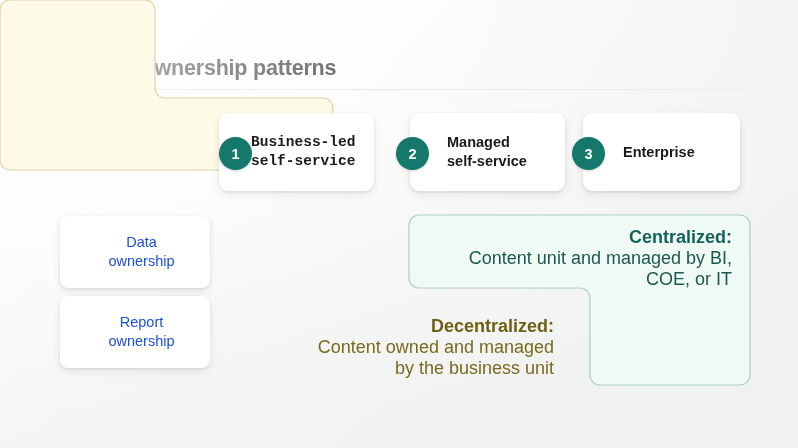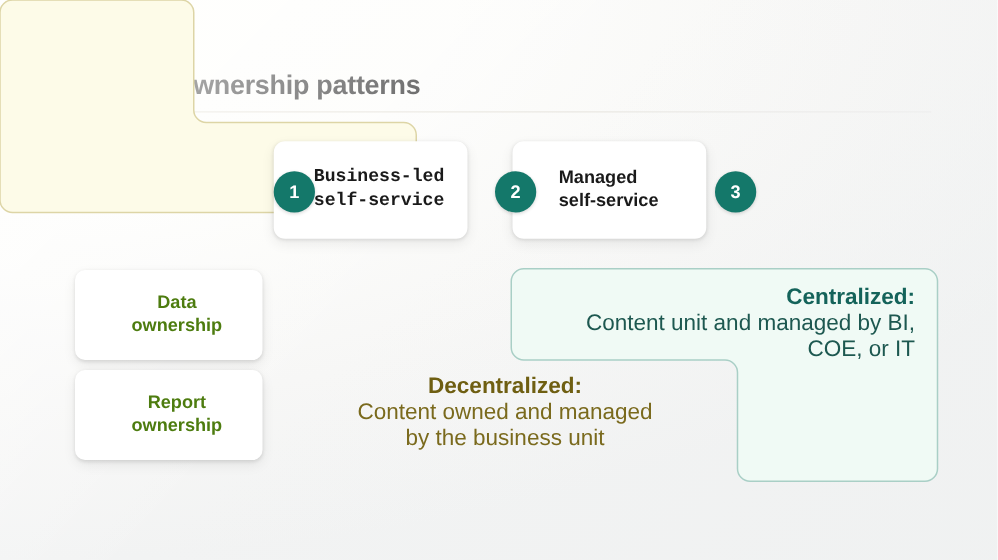--- a/index.html
+++ b/index.html
@@ -105,24 +105,24 @@
     background: #ffffff;
     border-radius: 8px;
     box-shadow: 0 1px 3px rgba(0,0,0,0.10), 0 4px 10px rgba(0,0,0,0.07);
     display: flex;
     align-items: center;
     justify-content: center;
     text-align: center;
     z-index: 3;
   }
   .rowlabel span {
-    color: #4d7c0f;
+    color: #1d4ed8;
     font-size: 14.5px;
     line-height: 19px;
-    font-weight: 700;
+    font-weight: 400;
     white-space: pre-line;
     margin-left: 13px;
   }
   #rowlabel-data { top: 216px; }
   #rowlabel-report { top: 296px; }
 
   
   .lshape {
     position: absolute;
     z-index: 1;
@@ -131,23 +131,23 @@
 
   .region-text {
     position: absolute;
     font-size: 18px;
     line-height: 21px;
     z-index: 2;
   }
   .region-text .head { font-weight: bold; }
   #text-decentralized {
     left: 254px;
-    top: 298px;
+    top: 316px;
     width: 300px;
-    text-align: center;
+    text-align: right;
     color: #7a6a1d;
   }
   #text-decentralized .head { color: #6f5f12; }
 
   
   #shape-centralized { left: 409px; top: 215px; }
   #text-centralized {
     left: 430px;
     top: 227px;
     width: 302px;
@@ -221,20 +221,23 @@
   </div>
 
   <div class="card" id="card-2">
     <div class="card-label">Managed
 self-service</div>
   </div>
   <div class="badge" id="badge-2">
     <span>2</span>
   </div>
 
+  <div class="card" id="card-3">
+    <div class="card-label">Enterprise</div>
+  </div>
   <div class="badge" id="badge-3">
     <span>3</span>
   </div>
 
   <div class="rowlabel" id="rowlabel-data">
     <span>Data
 ownership</span>
   </div>
   <div class="rowlabel" id="rowlabel-report">
     <span>Report

